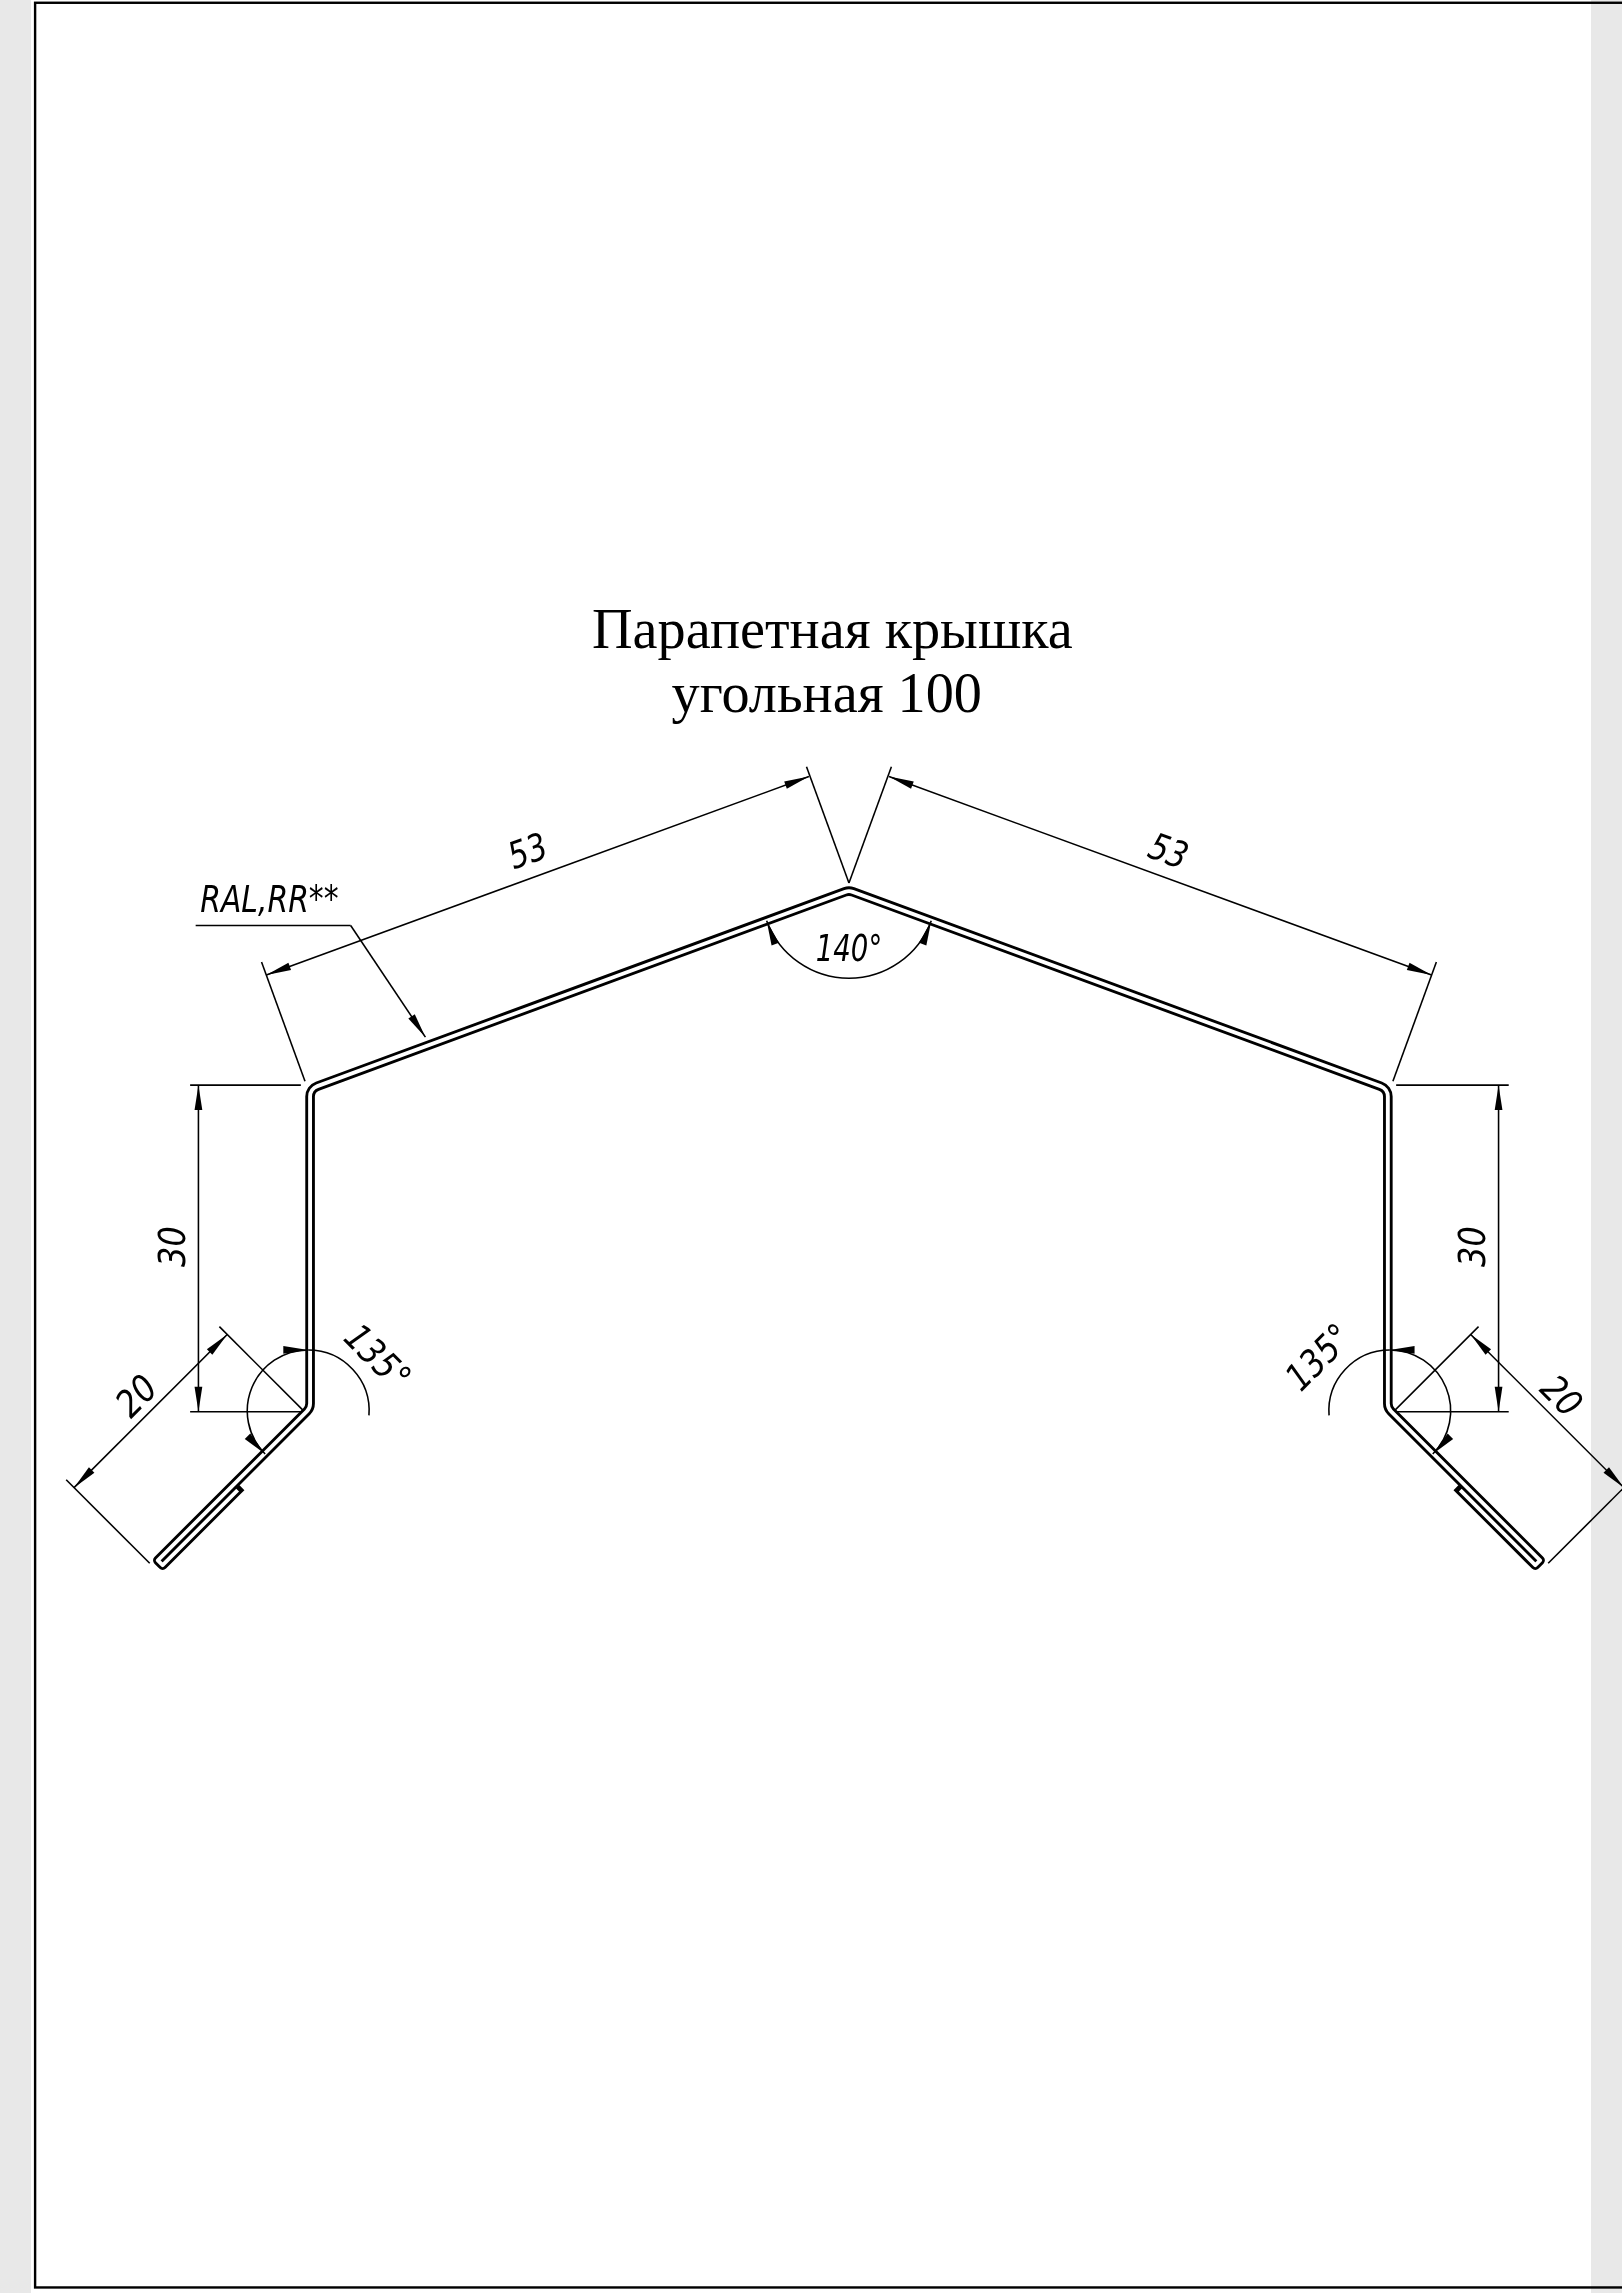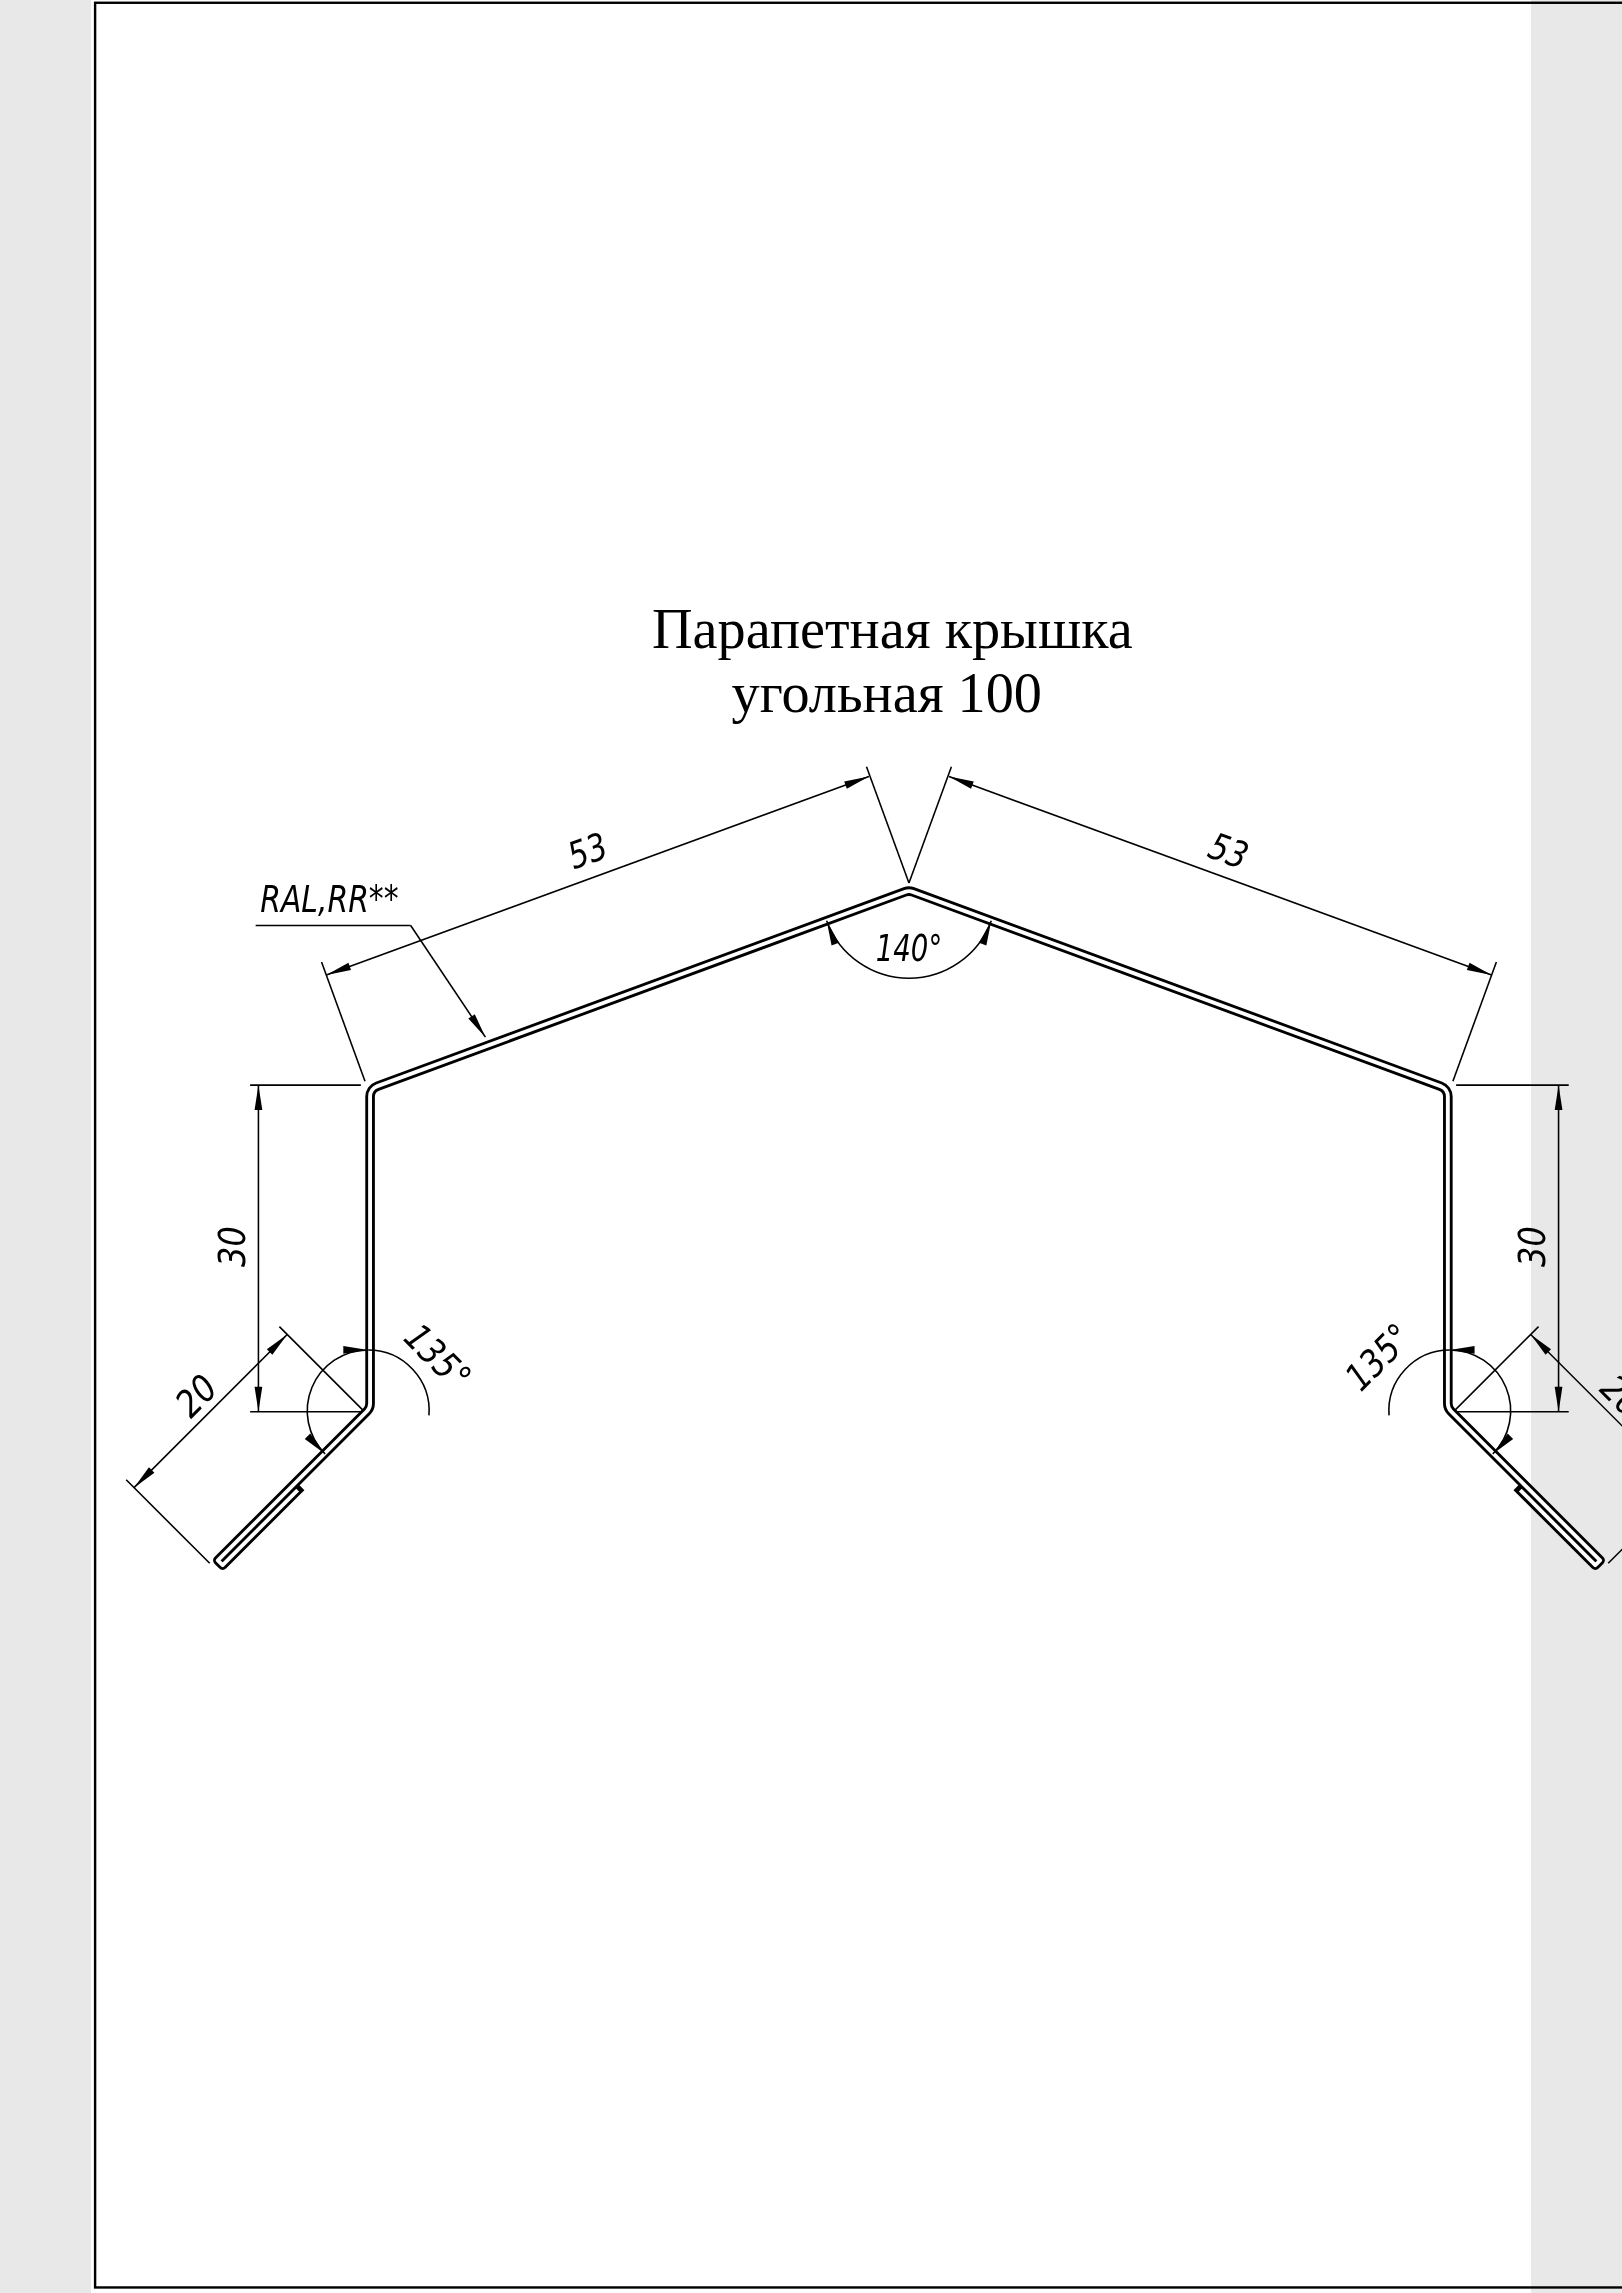--- a/index.html
+++ b/index.html
@@ -1,17 +1,17 @@
 <!DOCTYPE html>
 <html style="font-size:14.8px"><head>
 <meta charset="utf-8">
 <style>
   html,body{margin:0;padding:0;background:#e8e8e8;}
   .sheet{
-    width:1440px;height:2293px;position:relative;background:#ffffff;
+    width:1560px;height:2293px;position:relative;background:#ffffff;
     margin:0 auto;font-family:"Liberation Sans",sans-serif;
   }
   svg{display:block;width:1623px;height:2293px;}
   .title-text{
     font-family:"Liberation Serif",serif;
     font-size:61px;fill:#000;
   }
   .dim-text{
     font-family:"DejaVu Sans",sans-serif;
     font-style:italic;font-size:40px;fill:#000;

